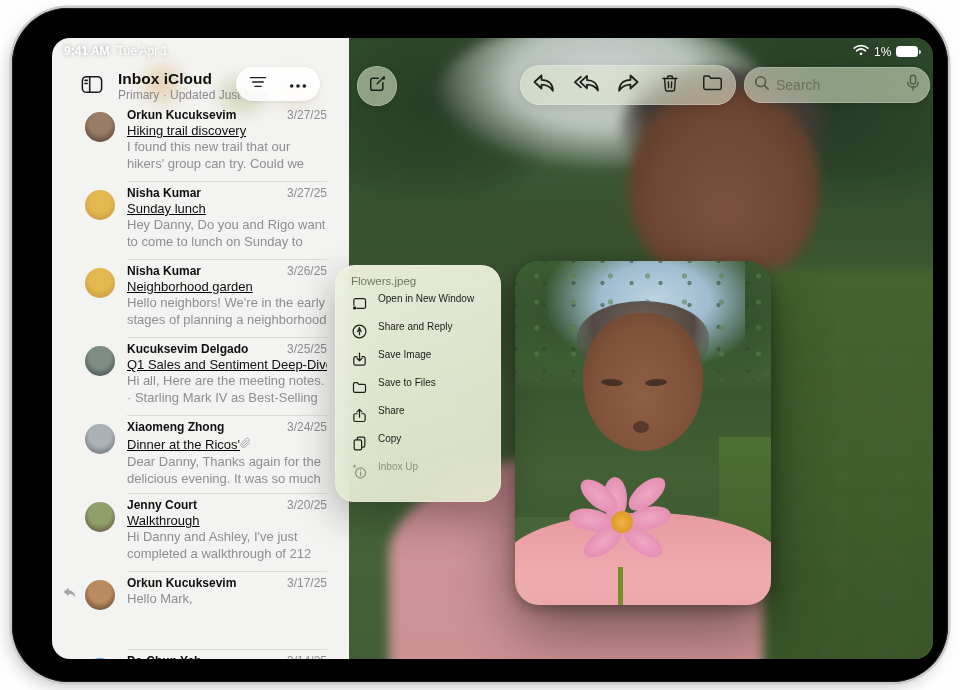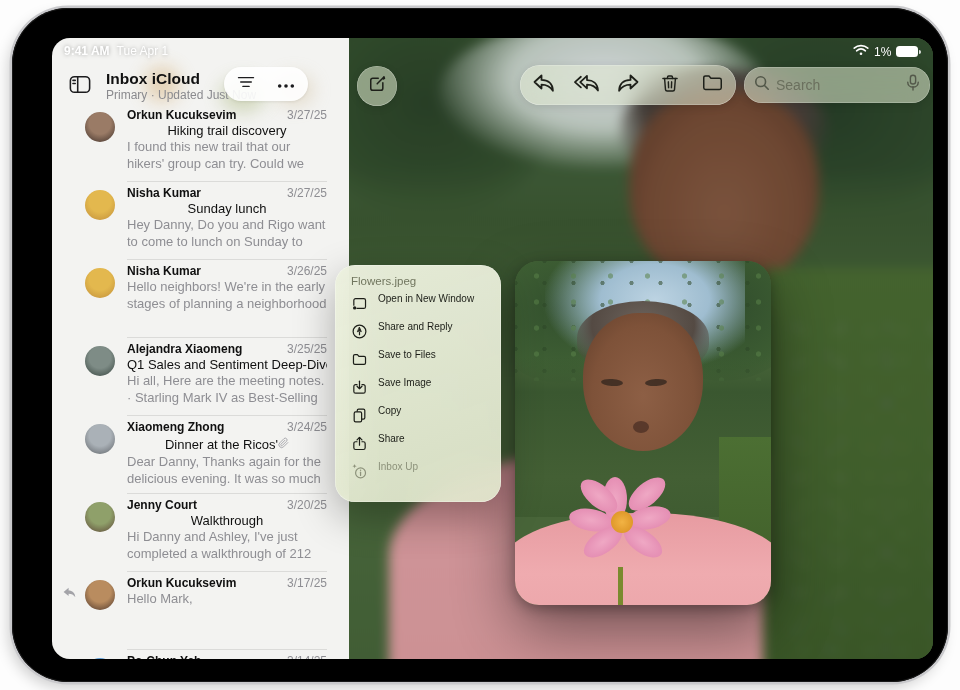--- a/index.html
+++ b/index.html
@@ -72,38 +72,38 @@
     backdrop-filter:blur(18px);padding:10px 0 0 0;box-sizing:border-box;}
   .ctx-title{font-size:11.5px;color:#71765f;padding:0 16px 6px 16px;}
   .ctx-item{display:flex;align-items:flex-start;height:28px;padding:0 4px 0 14px;color:#1c1e18;font-size:10px;cursor:default;}
   .ctx-item .mi{width:20px;height:20px;display:flex;align-items:center;justify-content:center;margin-right:9px;flex:0 0 20px;}
   .ctx-item.disabled{color:#8d927b;}
   .ctx-item svg{display:block;}
 
   
   .sidebar{position:absolute;left:0;top:0;width:297px;height:621px;background:#f3f3f1;overflow:hidden;}
   .blob{position:absolute;border-radius:50%;filter:blur(9px);}
-  .sb-header{position:absolute;left:0;top:26px;width:264px;height:44px;display:flex;align-items:center;}
+  .sb-header{position:absolute;left:12px;top:26px;width:264px;height:44px;display:flex;align-items:center;}
   .toggle-btn{margin-left:10px;width:36px;height:32px;border-radius:9px;display:flex;align-items:center;justify-content:center;color:#1c1c1e;}
   .sb-titles{margin-left:8px;line-height:1.15;}
   .sb-title{font-size:15.5px;font-weight:bold;color:#111;}
   .sb-subtitle{font-size:12px;color:#8a8a8e;margin-top:1px;}
   .sb-controls{position:absolute;right:8px;top:3px;height:34px;width:84px;border-radius:17px;background:rgba(255,255,255,0.9);
     box-shadow:0 1px 3px rgba(0,0,0,0.08);display:flex;align-items:center;justify-content:space-evenly;color:#1c1c1e;}
   .sb-controls .cbtn{width:34px;height:34px;display:flex;align-items:center;justify-content:center;}
 
   .email-list{position:absolute;left:0;top:66px;width:297px;}
   .email-row{position:relative;height:78px;}
   .avatar{position:absolute;left:33px;top:8px;width:30px;height:30px;border-radius:50%;}
   .reply-flag{position:absolute;left:11px;top:12px;color:#a3a3a8;}
   .erow-content{position:absolute;left:75px;top:4px;width:200px;}
   .eline1{display:flex;justify-content:space-between;align-items:baseline;}
   .sender{font-size:12px;font-weight:bold;color:#101010;white-space:nowrap;overflow:hidden;}
   .edate{font-size:12px;color:#8e8e93;margin-left:22px;flex:0 0 auto;}
-  .eline2{display:flex;justify-content:center;align-items:center;margin-top:1px;}
+  .eline2{display:flex;justify-content:flex-start;align-items:center;margin-top:1px;text-decoration:underline;}
   .subject{font-size:13px;color:#101010;white-space:nowrap;overflow:hidden;}
   .clip{color:#a3a3a8;flex:0 0 auto;}
   .epreview{font-size:13px;color:#8e8e93;line-height:16.5px;margin-top:1px;height:33px;overflow:hidden;}
   .sep{position:absolute;left:75px;bottom:0;width:200px;height:1px;background:#dbdbd9;}
 
   
   .statusbar{position:absolute;left:0;top:6px;width:881px;height:18px;color:#fff;font-size:12px;
     text-shadow:0 0 4px rgba(0,0,0,0.35);z-index:40;}
   .sb-left{position:absolute;left:12px;top:0;display:flex;gap:7px;align-items:center;}
   .sb-time{font-weight:bold;}
@@ -225,31 +225,35 @@
   </div>
 
   <div class="email-row">
 
     <span class="avatar" style="background: radial-gradient(circle at 50% 38%, rgb(227, 184, 78) 0%, rgb(227, 184, 78) 45%, rgb(192, 141, 58) 100%);"></span>
     <div class="erow-content">
       <div class="eline1">
         <span class="sender">Nisha Kumar</span>
         <span class="edate">3/26/25</span>
       </div>
+      <div class="eline2">
+        <span class="subject">Neighborhood garden</span>
+
+      </div>
       <div class="epreview">Hello neighbors! We're in the early stages of planning a neighborhood g...</div>
     </div>
     <div class="sep"></div>
   </div>
 
   <div class="email-row">
 
     <span class="avatar" style="background: radial-gradient(circle at 50% 38%, rgb(126, 140, 134) 0%, rgb(126, 140, 134) 45%, rgb(51, 65, 60) 100%);"></span>
     <div class="erow-content">
       <div class="eline1">
-        <span class="sender">Alejandra Xiaomeng</span>
+        <span class="sender">Kucuksevim Delgado</span>
         <span class="edate">3/25/25</span>
       </div>
       <div class="eline2">
         <span class="subject">Q1 Sales and Sentiment Deep-Dive</span>
 
       </div>
       <div class="epreview">Hi all, Here are the meeting notes. · Starling Mark IV as Best-Selling E-bi...</div>
     </div>
     <div class="sep"></div>
   </div>
@@ -453,53 +457,53 @@
                   <circle cx="12" cy="12" r="9"></circle>
                   <path d="M12 6.2 L14.6 12.2 L12 10.9 L9.4 12.2 Z" fill="currentColor" stroke="currentColor" stroke-width="1.2"></path>
                   <line x1="12" y1="12.5" x2="12" y2="16.5"></line>
                 </svg>
               </span>
               <span>Share and Reply</span>
             </div>
             <div class="ctx-item">
               <span class="mi">
                 <svg width="17" height="17" viewBox="0 0 24 24" fill="none" stroke="currentColor" stroke-width="1.7">
-                  <path d="M3.5 8.5 V7 C3.5 5.9 4.4 5 5.5 5 H9 L11.2 7.5 H18.5 C19.6 7.5 20.5 8.4 20.5 9.5 V17 C20.5 18.1 19.6 19 18.5 19 H5.5 C4.4 19 3.5 18.1 3.5 17 Z"></path>
-                </svg>
-              </span>
-              <span>Save to Files</span>
-            </div>
-            <div class="ctx-item">
-              <span class="mi">
-                <svg width="17" height="17" viewBox="0 0 24 24" fill="none" stroke="currentColor" stroke-width="1.7">
                   <path d="M8.5 8 H6.5 C5.1 8 4 9.1 4 10.5 V17.5 C4 18.9 5.1 20 6.5 20 H17.5 C18.9 20 20 18.9 20 17.5 V10.5 C20 9.1 18.9 8 17.5 8 H15.5"></path>
                   <line x1="12" y1="3" x2="12" y2="13.5"></line>
                   <path d="M8.5 10.2 L12 13.7 L15.5 10.2"></path>
                 </svg>
               </span>
               <span>Save Image</span>
             </div>
             <div class="ctx-item">
               <span class="mi">
                 <svg width="17" height="17" viewBox="0 0 24 24" fill="none" stroke="currentColor" stroke-width="1.7">
-                  <path d="M8.8 6 V5 C8.8 3.9 9.7 3 10.8 3 H17.5 C18.6 3 19.5 3.9 19.5 5 V15 C19.5 16.1 18.6 17 17.5 17 H15.8"></path>
-                  <rect x="4.5" y="7" width="10.5" height="14" rx="2"></rect>
-                </svg>
-              </span>
-              <span>Copy</span>
+                  <path d="M3.5 8.5 V7 C3.5 5.9 4.4 5 5.5 5 H9 L11.2 7.5 H18.5 C19.6 7.5 20.5 8.4 20.5 9.5 V17 C20.5 18.1 19.6 19 18.5 19 H5.5 C4.4 19 3.5 18.1 3.5 17 Z"></path>
+                </svg>
+              </span>
+              <span>Save to Files</span>
             </div>
             <div class="ctx-item">
               <span class="mi">
                 <svg width="17" height="17" viewBox="0 0 24 24" fill="none" stroke="currentColor" stroke-width="1.7">
                   <path d="M8.5 9.5 H6.5 C5.1 9.5 4 10.6 4 12 V18 C4 19.4 5.1 20.5 6.5 20.5 H17.5 C18.9 20.5 20 19.4 20 18 V12 C20 10.6 18.9 9.5 17.5 9.5 H15.5"></path>
                   <line x1="12" y1="14.5" x2="12" y2="3.5"></line>
                   <path d="M8.5 6.8 L12 3.3 L15.5 6.8"></path>
                 </svg>
               </span>
               <span>Share</span>
+            </div>
+            <div class="ctx-item">
+              <span class="mi">
+                <svg width="17" height="17" viewBox="0 0 24 24" fill="none" stroke="currentColor" stroke-width="1.7">
+                  <path d="M8.8 6 V5 C8.8 3.9 9.7 3 10.8 3 H17.5 C18.6 3 19.5 3.9 19.5 5 V15 C19.5 16.1 18.6 17 17.5 17 H15.8"></path>
+                  <rect x="4.5" y="7" width="10.5" height="14" rx="2"></rect>
+                </svg>
+              </span>
+              <span>Copy</span>
             </div>
             <div class="ctx-item disabled">
               <span class="mi">
                 <svg width="17" height="17" viewBox="0 0 24 24" fill="none" stroke="currentColor" stroke-width="1.7">
                   <circle cx="13.5" cy="14" r="7"></circle>
                   <line x1="13.5" y1="13" x2="13.5" y2="17.5"></line>
                   <circle cx="13.5" cy="10.3" r="1" fill="currentColor" stroke="none"></circle>
                   <path d="M5 1.5 L5.8 3.7 L8 4.5 L5.8 5.3 L5 7.5 L4.2 5.3 L2 4.5 L4.2 3.7 Z" fill="currentColor" stroke="none"></path>
                 </svg>
               </span>

